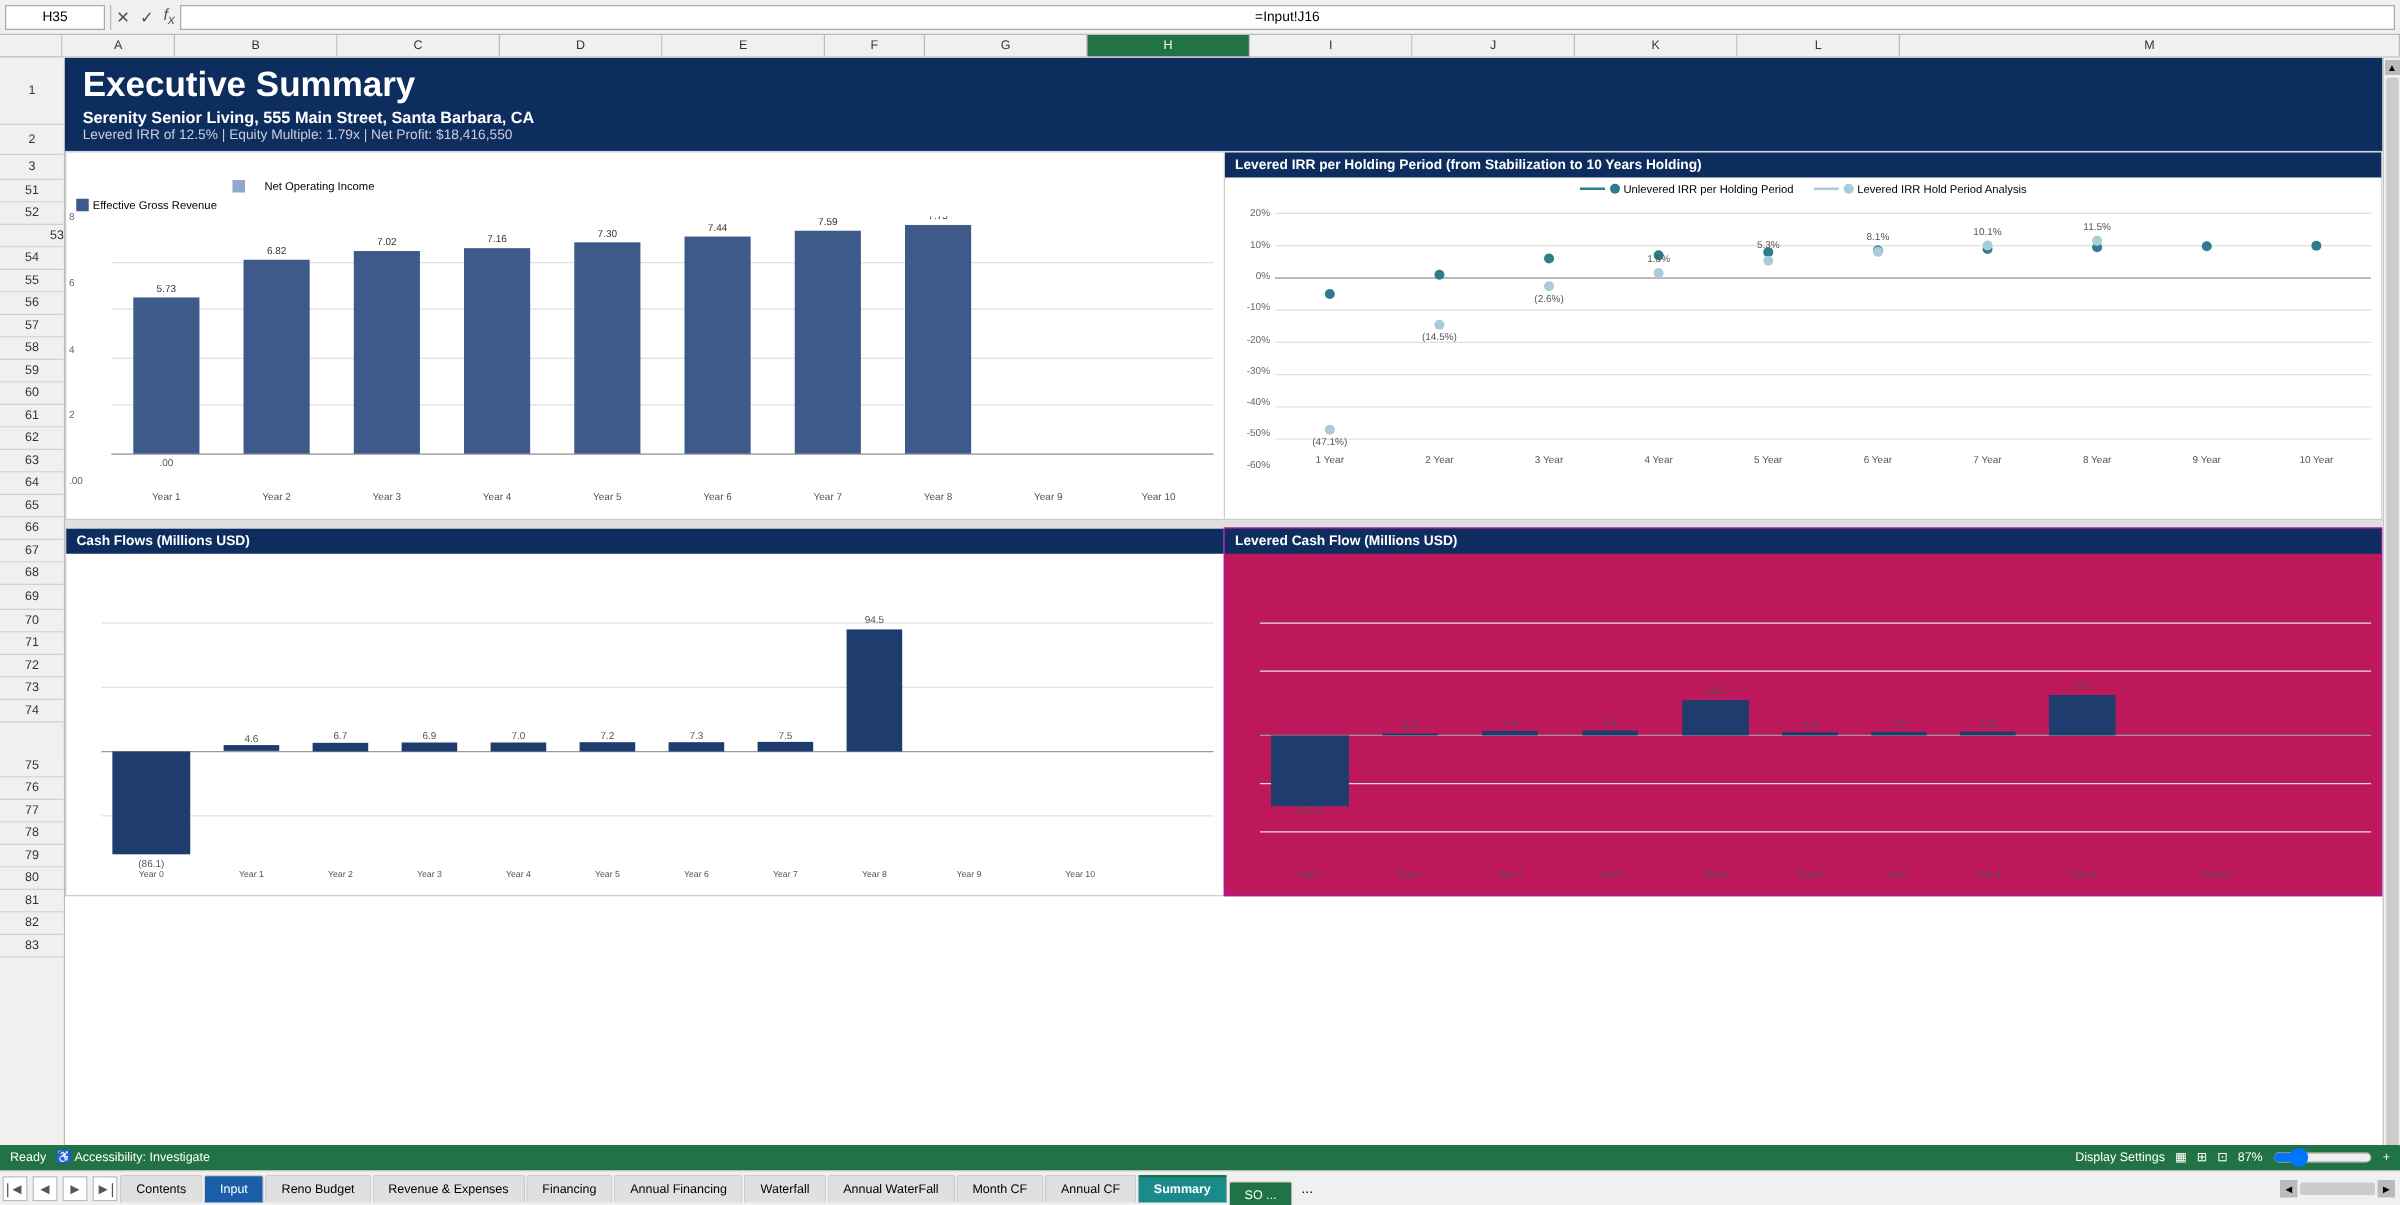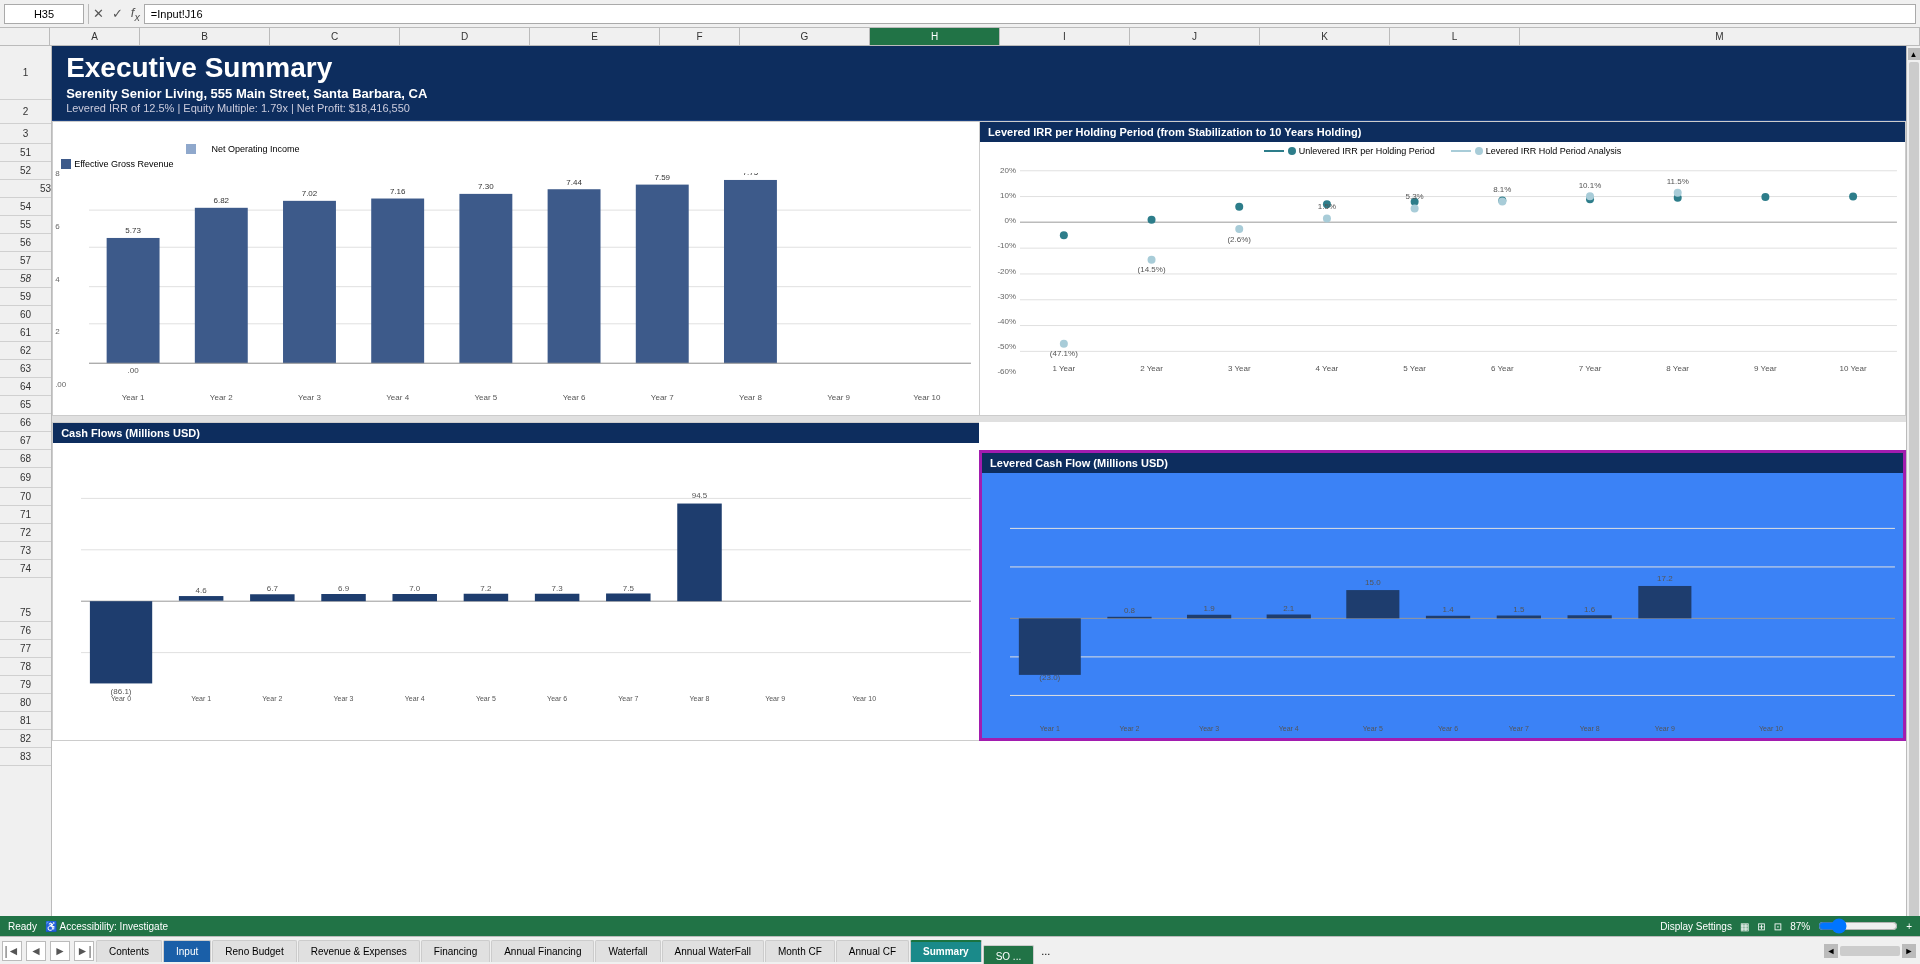--- a/index.html
+++ b/index.html
@@ -9,21 +9,21 @@
     .formula-bar {
       display: flex; align-items: center; background: #f0f0f0; border-bottom: 1px solid #bbb;
       height: 28px; padding: 0 4px; gap: 4px;
     }
     .cell-ref-box {
       width: 80px; border: 1px solid #aaa; height: 20px; padding: 0 4px; font-size: 11px;
       background: white; text-align: center;
     }
     .formula-bar-divider { width: 1px; height: 20px; background: #bbb; }
     .formula-icons { display: flex; gap: 8px; align-items: center; color: #555; font-size: 13px; }
-    .formula-input { flex: 1; border: 1px solid #aaa; height: 20px; padding: 0 6px; font-size: 11px; background: white; }
+    .formula-input { flex: 1; border: 1px solid #aaa; height: 20px; padding: 0 6px; font-size: 11px; background: white; text-align: center; }
 
     
     .col-headers {
       display: flex; background: #f0f0f0; border-bottom: 1px solid #bbb; height: 18px;
     }
     .col-header-corner { width: 50px; min-width: 50px; border-right: 1px solid #bbb; display: flex; align-items: center; justify-content: center; font-size: 10px; }
     .col-header {
       border-right: 1px solid #bbb; display: flex; align-items: center; justify-content: center;
       font-size: 10px; color: #333; background: #f0f0f0; cursor: pointer;
     }
@@ -131,21 +131,21 @@
     <div class="row-header" style="height:24px;">2</div>
     <div class="row-header" style="height:20px;">3</div>
 
     <div class="row-header" style="height:16px;">51</div>
     <div class="row-header" style="height:16px;">52</div>
     <div class="row-header" style="height:16px;padding-left:40px;">53</div>
     <div class="row-header" style="height:16px;">54</div>
     <div class="row-header" style="height:16px;">55</div>
     <div class="row-header" style="height:16px;">56</div>
     <div class="row-header" style="height:16px;">57</div>
-    <div class="row-header" style="height:16px;font-style:italic;">58</div>
+    <div class="row-header" style="height:16px;">58</div>
     <div class="row-header" style="height:16px;">59</div>
     <div class="row-header" style="height:16px;">60</div>
     <div class="row-header" style="height:16px;">61</div>
     <div class="row-header" style="height:16px;">62</div>
     <div class="row-header" style="height:16px;">63</div>
     <div class="row-header" style="height:16px;">64</div>
     <div class="row-header" style="height:16px;">65</div>
     <div class="row-header" style="height:16px;">66</div>
     <div class="row-header" style="height:16px;">67</div>
     <div class="row-header" style="height:16px;">68</div>
@@ -387,21 +387,21 @@
               <rect x="67%" y="22%" width="5%" height="38%" fill="#1e3d6e"></rect>
               <text x="69.5%" y="20%" font-size="8" fill="#555" text-anchor="middle">94.5</text>
               <text x="69.5%" y="99%" font-size="7" fill="#555" text-anchor="middle">Year 8</text>
 
               <text x="78%" y="99%" font-size="7" fill="#555" text-anchor="middle">Year 9</text>
               <text x="88%" y="99%" font-size="7" fill="#555" text-anchor="middle">Year 10</text>
             </svg>
           </div>
         </div>
 
-        <div style="background:#3b82f6; border:3px solid #a21caf;margin-top:28px;">
+        <div style="background:#be185d; border:1px solid #a21caf;">
           <div style="background:#0d2d5e; color:white; padding:4px 8px; font-size:11px; font-weight:bold;">Levered Cash Flow (Millions USD)</div>
           <div style="padding:4px 8px 4px 28px; height:265px; position:relative;">
             <svg width="100%" height="100%">
 
               <line x1="0" y1="55%" x2="100%" y2="55%" stroke="#999" stroke-width="1"></line>
               <line x1="0" y1="20%" x2="100%" y2="20%" stroke="#e0e0e0"></line>
               <line x1="0" y1="35%" x2="100%" y2="35%" stroke="#e0e0e0"></line>
               <line x1="0" y1="70%" x2="100%" y2="70%" stroke="#e0e0e0"></line>
               <line x1="0" y1="85%" x2="100%" y2="85%" stroke="#e0e0e0"></line>
 

